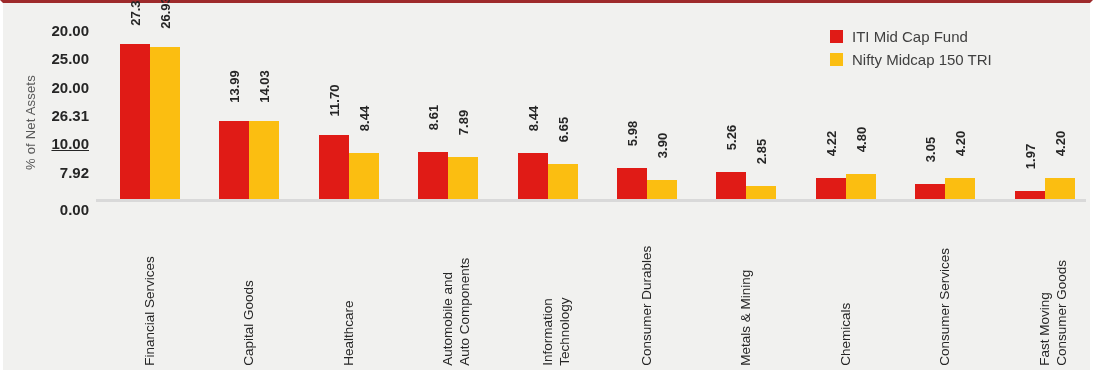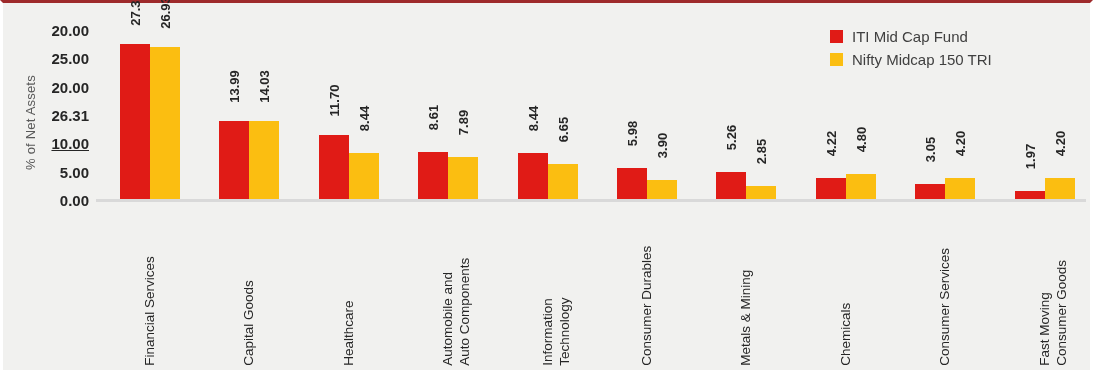--- a/index.html
+++ b/index.html
@@ -206,22 +206,22 @@
 <div id="chart-root">
 
   <div class="y-axis-title">% of Net Assets</div>
 
   <div class="y-ticks">
       <div class="y-tick" style="top: -6px;">20.00</div>
       <div class="y-tick" style="top: 22.3333px;">25.00</div>
       <div class="y-tick" style="top: 50.6667px;">20.00</div>
       <div class="y-tick" style="top: 79px;">26.31</div>
       <div class="y-tick" style="top: 107.333px; text-decoration: underline;">10.00</div>
-      <div class="y-tick" style="top: 135.667px;">5.00</div>
-      <div class="y-tick" style="top: 164px;">0.00</div>
+      <div class="y-tick" style="top: 135.667px;">7.92</div>
+      <div class="y-tick" style="top: 173px;">0.00</div>
     </div>
 
   <div class="plot">
     <div class="groups">
         <div class="group">
           <div class="bars">
             <div class="bar s0" style="height: 157.776px;"></div>
             <div class="bar s1" style="height: 155.296px;"></div>
           </div>
           <div class="val-labels">

